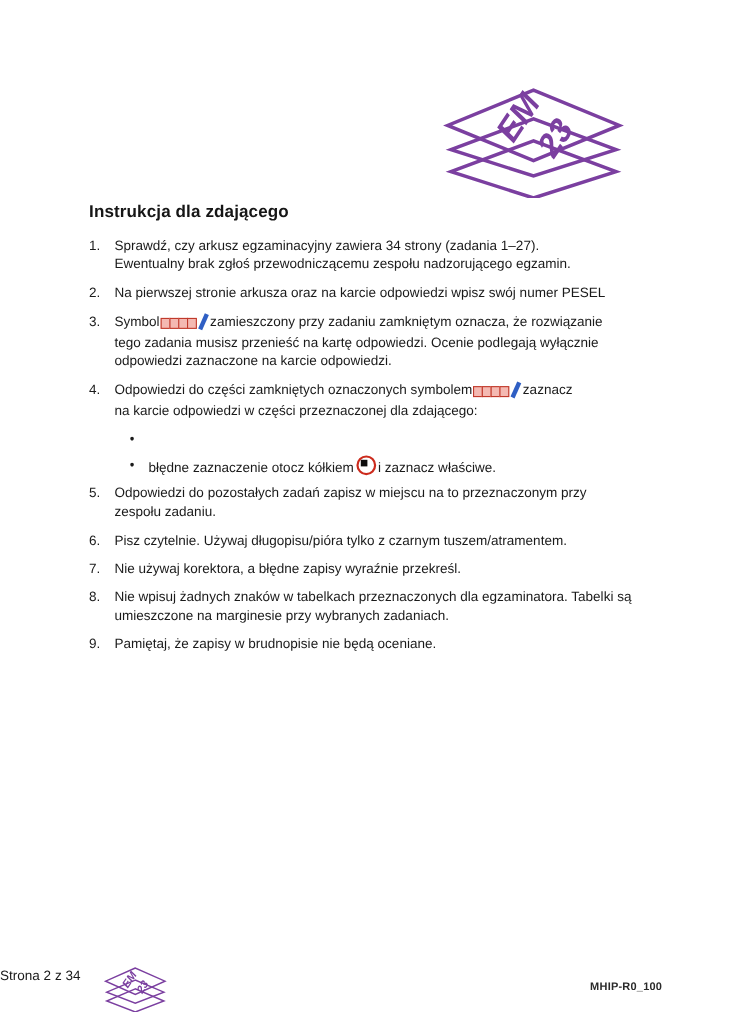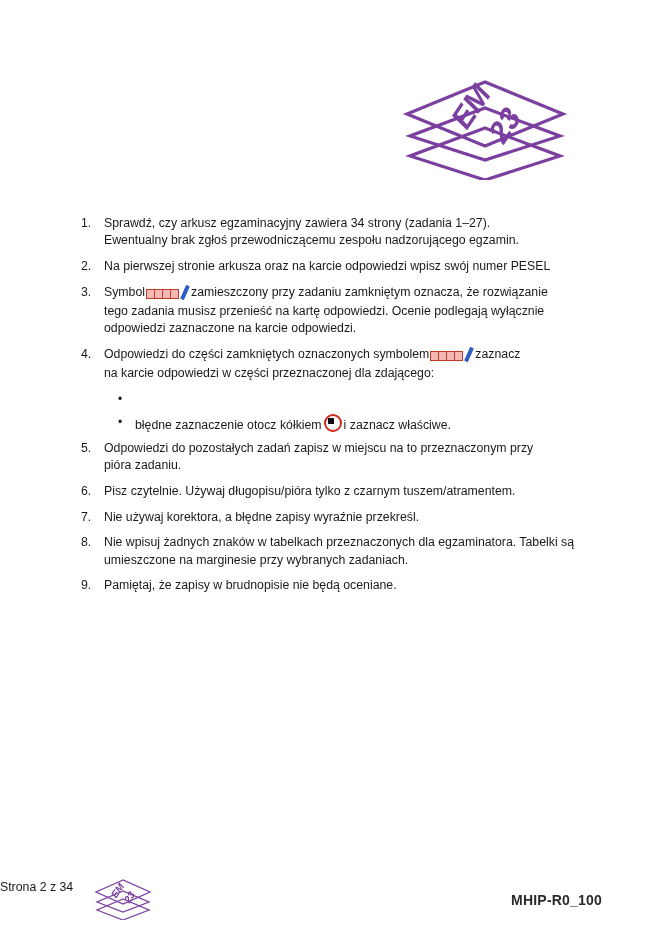--- a/index.html
+++ b/index.html
@@ -176,21 +176,21 @@
     left: 0;
     right: 0;
     top: 880px;
     font-size: 12.3px;
     color: #1a1a1a;
   }
   .footer-code {
     position: absolute;
     right: 62px;
     top: 892px;
-    font-size: 14px;
+    font-size: 10px;
     font-weight: bold;
     letter-spacing: 0.2px;
     color: #2a2a2a;
   }
 </style>
 </head>
 <body>
 
 <div class="page">
 
@@ -201,20 +201,21 @@
         <polygon points="89,46 14,74 89,98 164,74"></polygon>
         <polygon points="89,20 11,52 89,84 167,52"></polygon>
       </g>
       <g fill="#7B3FA0" font-family="'Liberation Sans', sans-serif" font-weight="bold" font-size="30">
         <text x="0" y="0" transform="translate(70,70) rotate(-56) skewX(-10)">EM</text>
         <text x="0" y="0" transform="translate(107,84) rotate(-56) skewX(-10)">23</text>
       </g>
     </svg>
   </div>
 
+  <div class="doc-title">Instrukcja dla zdającego</div>
 
   <div class="instr-list">
 
     <div class="instr-item">
       <div class="instr-num">1.</div>
       <div class="instr-body">
         <span class="instr-line">Sprawdź, czy arkusz egzaminacyjny zawiera 34 strony (zadania 1–27).</span>
         <span class="instr-line">Ewentualny brak zgłoś przewodniczącemu zespołu nadzorującego egzamin.</span>
       </div>
     </div>
@@ -250,21 +251,21 @@
       <li>
         <span class="dot"></span>
         <span class="sub-text"><span>błędne zaznaczenie otocz kółkiem</span><span class="sym-circled"><i></i></span><span>i zaznacz właściwe.</span></span>
       </li>
     </ul>
 
     <div class="instr-item">
       <div class="instr-num">5.</div>
       <div class="instr-body">
         <span class="instr-line">Odpowiedzi do pozostałych zadań zapisz w miejscu na to przeznaczonym przy</span>
-        <span class="instr-line">pióra zadaniu.</span>
+        <span class="instr-line">zespołu zadaniu.</span>
       </div>
     </div>
 
     <div class="instr-item">
       <div class="instr-num">6.</div>
       <div class="instr-body">
         <span class="instr-line">Pisz czytelnie. Używaj długopisu/pióra tylko z czarnym tuszem/atramentem.</span>
       </div>
     </div>
 

